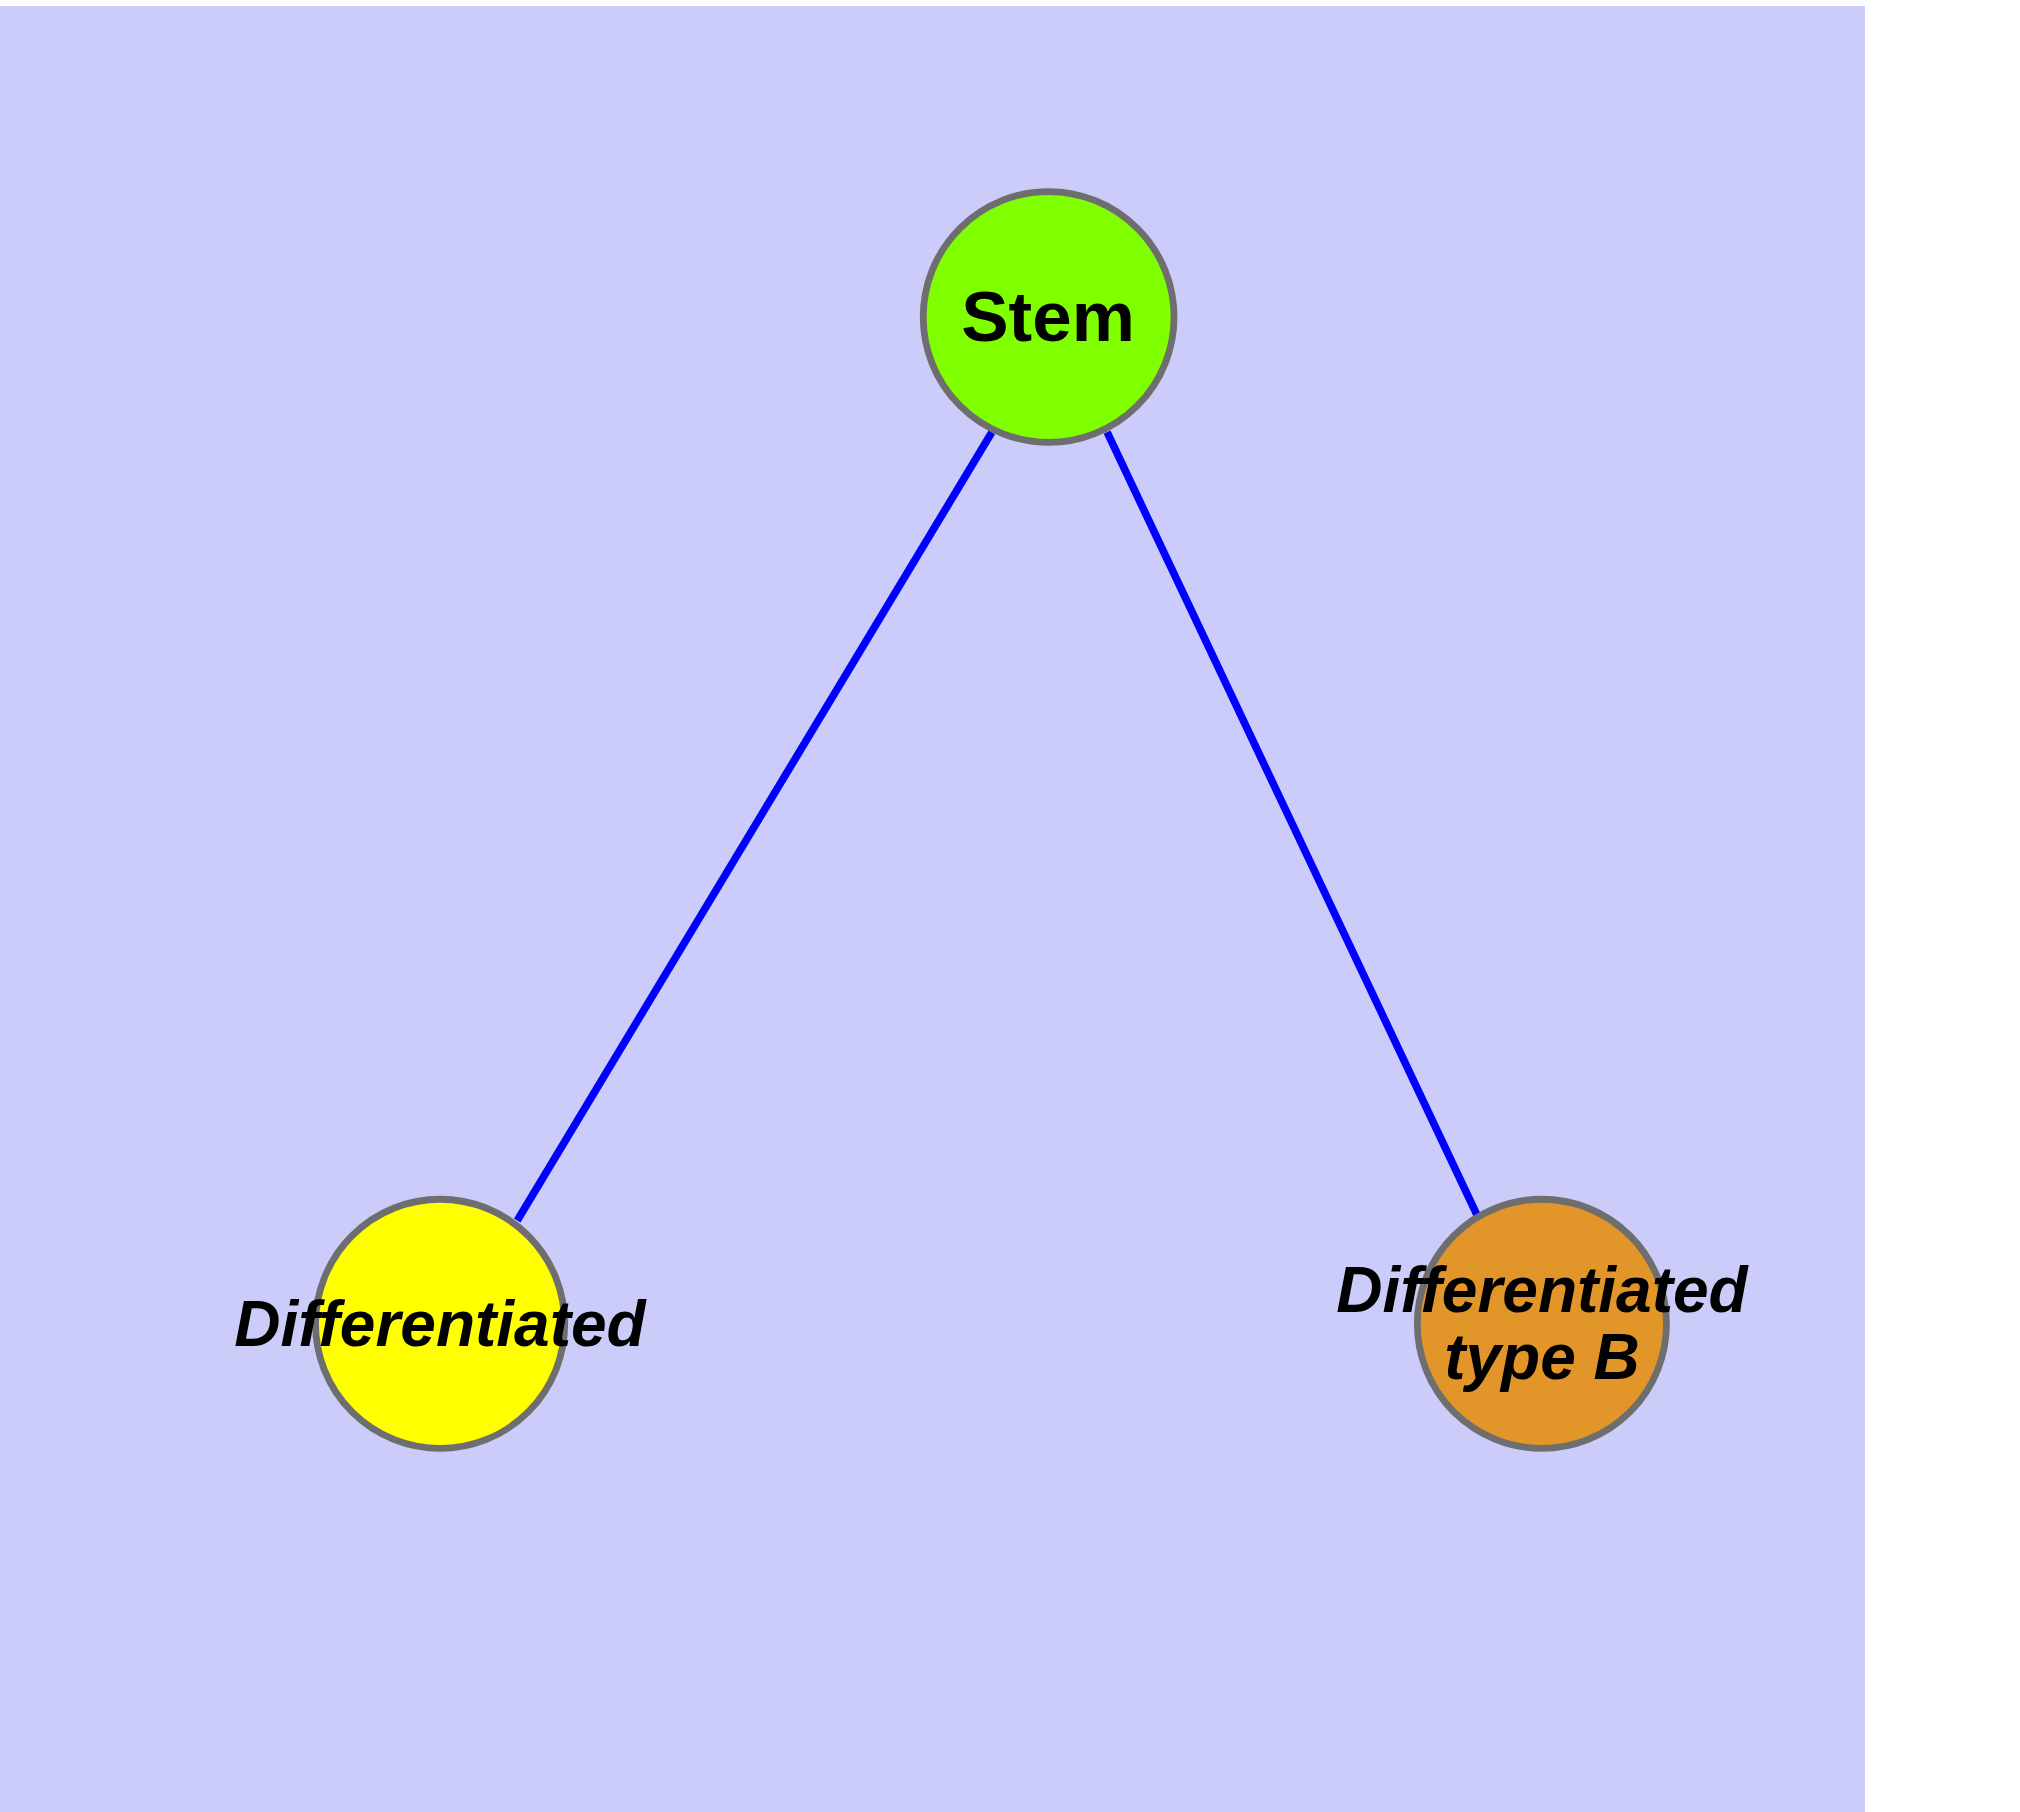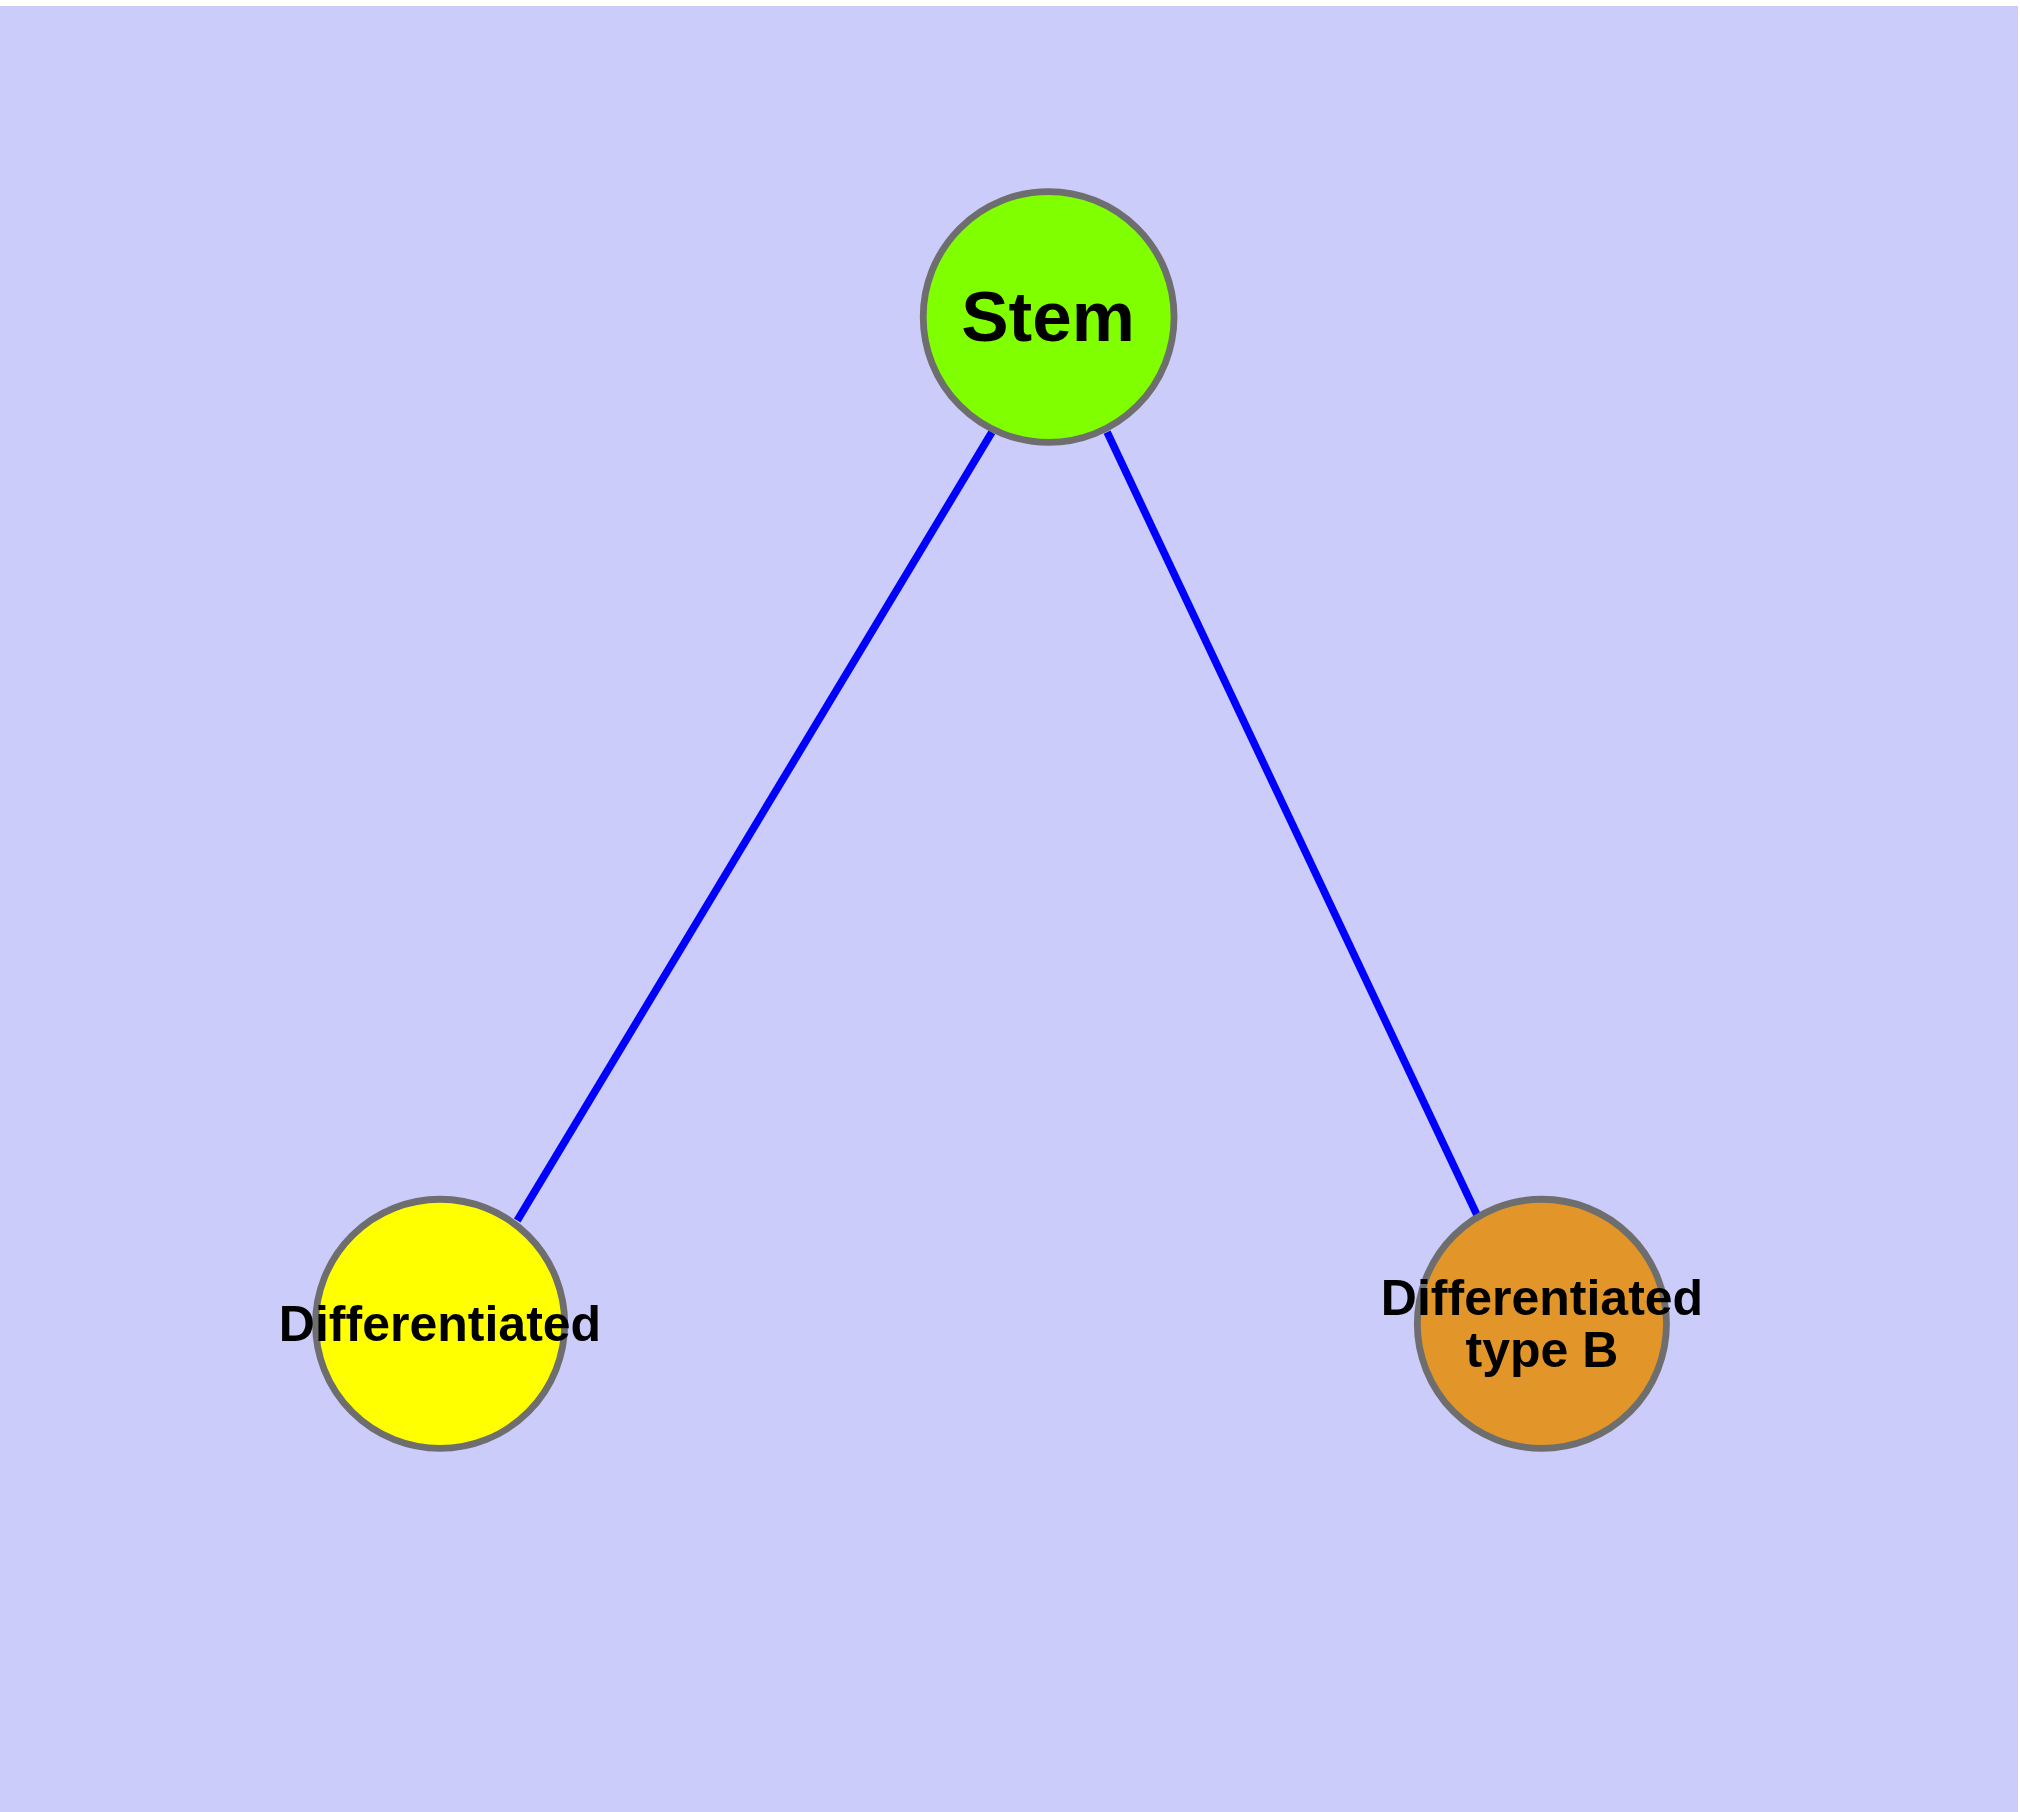--- a/index.html
+++ b/index.html
@@ -2,21 +2,21 @@
 <html style="font-size:13.6px"><head>
 <meta charset="utf-8">
 <style>
   html, body {
     margin: 0;
     padding: 0;
     background: #ffffff;
   }
   #canvas {
     position: relative;
-    width: 2018px;
+    width: 1865px;
     height: 1812px;
     overflow: hidden;
     background: #ffffff;
     font-family: "Liberation Sans", sans-serif;
   }
   #plot-bg {
     position: absolute;
     left: 0;
     top: 6px;
     width: 2021px;
@@ -37,21 +37,22 @@
     font-weight: bold;
     line-height: 1.04;
     white-space: pre;
     pointer-events: none;
     transform: translate(-50%, -50%);
   }
   .label-stem {
     font-size: 71px;
   }
   .label-diff {
-    font-size: 50px;
+    font-size: 64px;
+    font-style: italic;
   }
 </style>
 </head>
 <body>
 
 <div id="canvas">
 
   <div id="plot-bg"></div>
 
   <svg id="graph-svg" viewBox="0 0 2384 2138">

